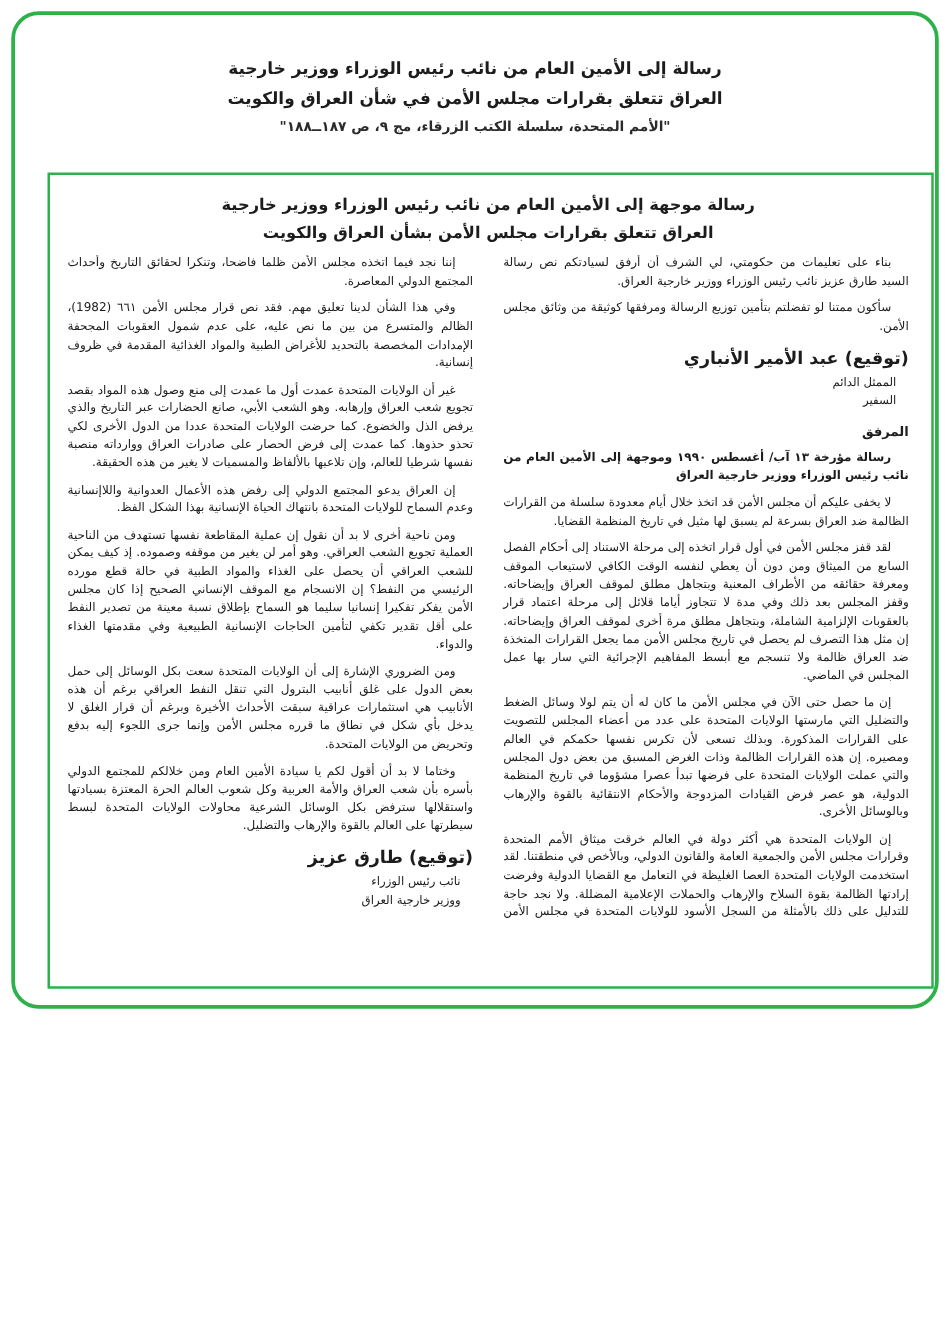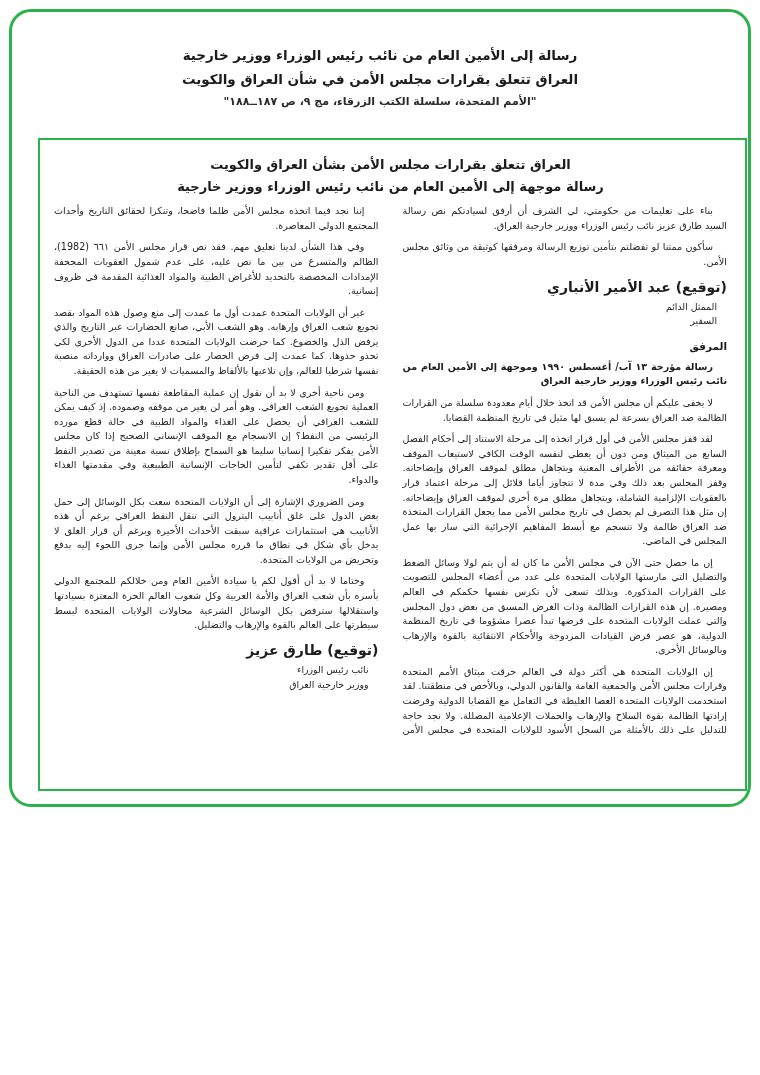--- a/index.html
+++ b/index.html
@@ -118,22 +118,22 @@
 
   <div class="top-header">
     <div class="h-line">رسالة إلى الأمين العام من نائب رئيس الوزراء ووزير خارجية</div>
     <div class="h-line">العراق تتعلق بقرارات مجلس الأمن في شأن العراق والكويت</div>
     <div class="h-source">"الأمم المتحدة، سلسلة الكتب الزرقاء، مج ٩، ص ١٨٧ــ١٨٨"</div>
   </div>
 
   <div class="letter-box">
 
     <div class="letter-title">
+      <div>رسالة موجهة إلى الأمين العام من نائب رئيس الوزراء ووزير خارجية</div>
       <div>العراق تتعلق بقرارات مجلس الأمن بشأن العراق والكويت</div>
-      <div>رسالة موجهة إلى الأمين العام من نائب رئيس الوزراء ووزير خارجية</div>
     </div>
 
 
     <div class="columns">
 
       <div class="col">
         <p>بناء على تعليمات من حكومتي، لي الشرف أن أرفق لسيادتكم نص رسالة السيد طارق عزيز نائب رئيس الوزراء ووزير خارجية العراق.</p>
         <p>سأكون ممتنا لو تفضلتم بتأمين توزيع الرسالة ومرفقها كوثيقة من وثائق مجلس الأمن.</p>
 
         <div class="signature-block">
@@ -148,20 +148,21 @@
         <p>لا يخفى عليكم أن مجلس الأمن قد اتخذ خلال أيام معدودة سلسلة من القرارات الظالمة ضد العراق بسرعة لم يسبق لها مثيل في تاريخ المنظمة القضايا.</p>
         <p>لقد قفز مجلس الأمن في أول قرار اتخذه إلى مرحلة الاستناد إلى أحكام الفصل السابع من الميثاق ومن دون أن يعطي لنفسه الوقت الكافي لاستيعاب الموقف ومعرفة حقائقه من الأطراف المعنية وبتجاهل مطلق لموقف العراق وإيضاحاته. وقفز المجلس بعد ذلك وفي مدة لا تتجاوز أياما قلائل إلى مرحلة اعتماد قرار بالعقوبات الإلزامية الشاملة، وبتجاهل مطلق مرة أخرى لموقف العراق وإيضاحاته. إن مثل هذا التصرف لم يحصل في تاريخ مجلس الأمن مما يجعل القرارات المتخذة ضد العراق ظالمة ولا تنسجم مع أبسط المفاهيم الإجرائية التي سار بها عمل المجلس في الماضي.</p>
         <p>إن ما حصل حتى الآن في مجلس الأمن ما كان له أن يتم لولا وسائل الضغط والتضليل التي مارستها الولايات المتحدة على عدد من أعضاء المجلس للتصويت على القرارات المذكورة. وبذلك تسعى لأن تكرس نفسها حكمكم في العالم ومصيره. إن هذه القرارات الظالمة وذات الغرض المسبق من بعض دول المجلس والتي عملت الولايات المتحدة على فرضها تبدأ عصرا مشؤوما في تاريخ المنظمة الدولية، هو عصر فرض القيادات المزدوجة والأحكام الانتقائية بالقوة والإرهاب وبالوسائل الأخرى.</p>
         <p>إن الولايات المتحدة هي أكثر دولة في العالم خرقت ميثاق الأمم المتحدة وقرارات مجلس الأمن والجمعية العامة والقانون الدولي، وبالأخص في منطقتنا. لقد استخدمت الولايات المتحدة العصا الغليظة في التعامل مع القضايا الدولية وفرضت إرادتها الظالمة بقوة السلاح والإرهاب والحملات الإعلامية المضللة. ولا نجد حاجة للتدليل على ذلك بالأمثلة من السجل الأسود للولايات المتحدة في مجلس الأمن المعروف للمجتمع الدولي والذي ذكره بعض المنصفين من أعضاء المجلس في جلساته حديثا.</p>
       </div>
 
       <div class="col">
         <p>إننا نجد فيما اتخذه مجلس الأمن ظلما فاضحا، وتنكرا لحقائق التاريخ وأحداث المجتمع الدولي المعاصرة.</p>
         <p>وفي هذا الشأن لدينا تعليق مهم. فقد نص قرار مجلس الأمن ٦٦١ (1982)، الظالم والمتسرع من بين ما نص عليه، على عدم شمول العقوبات المجحفة الإمدادات المخصصة بالتحديد للأغراض الطبية والمواد الغذائية المقدمة في ظروف إنسانية.</p>
         <p>غير أن الولايات المتحدة عمدت أول ما عمدت إلى منع وصول هذه المواد بقصد تجويع شعب العراق وإرهابه. وهو الشعب الأبي، صانع الحضارات عبر التاريخ والذي يرفض الذل والخضوع. كما حرضت الولايات المتحدة عددا من الدول الأخرى لكي تحذو حذوها. كما عمدت إلى فرض الحصار على صادرات العراق ووارداته منصبة نفسها شرطيا للعالم، وإن تلاعبها بالألفاظ والمسميات لا يغير من هذه الحقيقة.</p>
+        <p>إن العراق يدعو المجتمع الدولي إلى رفض هذه الأعمال العدوانية واللاإنسانية وعدم السماح للولايات المتحدة بانتهاك الحياة الإنسانية بهذا الشكل الفظ.</p>
         <p>ومن ناحية أخرى لا بد أن نقول إن عملية المقاطعة نفسها تستهدف من الناحية العملية تجويع الشعب العراقي. وهو أمر لن يغير من موقفه وصموده. إذ كيف يمكن للشعب العراقي أن يحصل على الغذاء والمواد الطبية في حالة قطع مورده الرئيسي من النفط؟ إن الانسجام مع الموقف الإنساني الصحيح إذا كان مجلس الأمن يفكر تفكيرا إنسانيا سليما هو السماح بإطلاق نسبة معينة من تصدير النفط على أقل تقدير تكفي لتأمين الحاجات الإنسانية الطبيعية وفي مقدمتها الغذاء والدواء.</p>
         <p>ومن الضروري الإشارة إلى أن الولايات المتحدة سعت بكل الوسائل إلى حمل بعض الدول على غلق أنابيب البترول التي تنقل النفط العراقي برغم أن هذه الأنابيب هي استثمارات عراقية سبقت الأحداث الأخيرة وبرغم أن قرار الغلق لا يدخل بأي شكل في نطاق ما قرره مجلس الأمن وإنما جرى اللجوء إليه بدفع وتحريض من الولايات المتحدة.</p>
         <p>وختاما لا بد أن أقول لكم يا سيادة الأمين العام ومن خلالكم للمجتمع الدولي بأسره بأن شعب العراق والأمة العربية وكل شعوب العالم الحرة المعتزة بسيادتها واستقلالها سترفض بكل الوسائل الشرعية محاولات الولايات المتحدة لبسط سيطرتها على العالم بالقوة والإرهاب والتضليل.</p>
 
         <div class="signature-block">
           <div class="sig-line1">(توقيع) طارق عزيز</div>
           <div class="sig-line">نائب رئيس الوزراء</div>
           <div class="sig-line">ووزير خارجية العراق</div>
         </div>
       </div>

